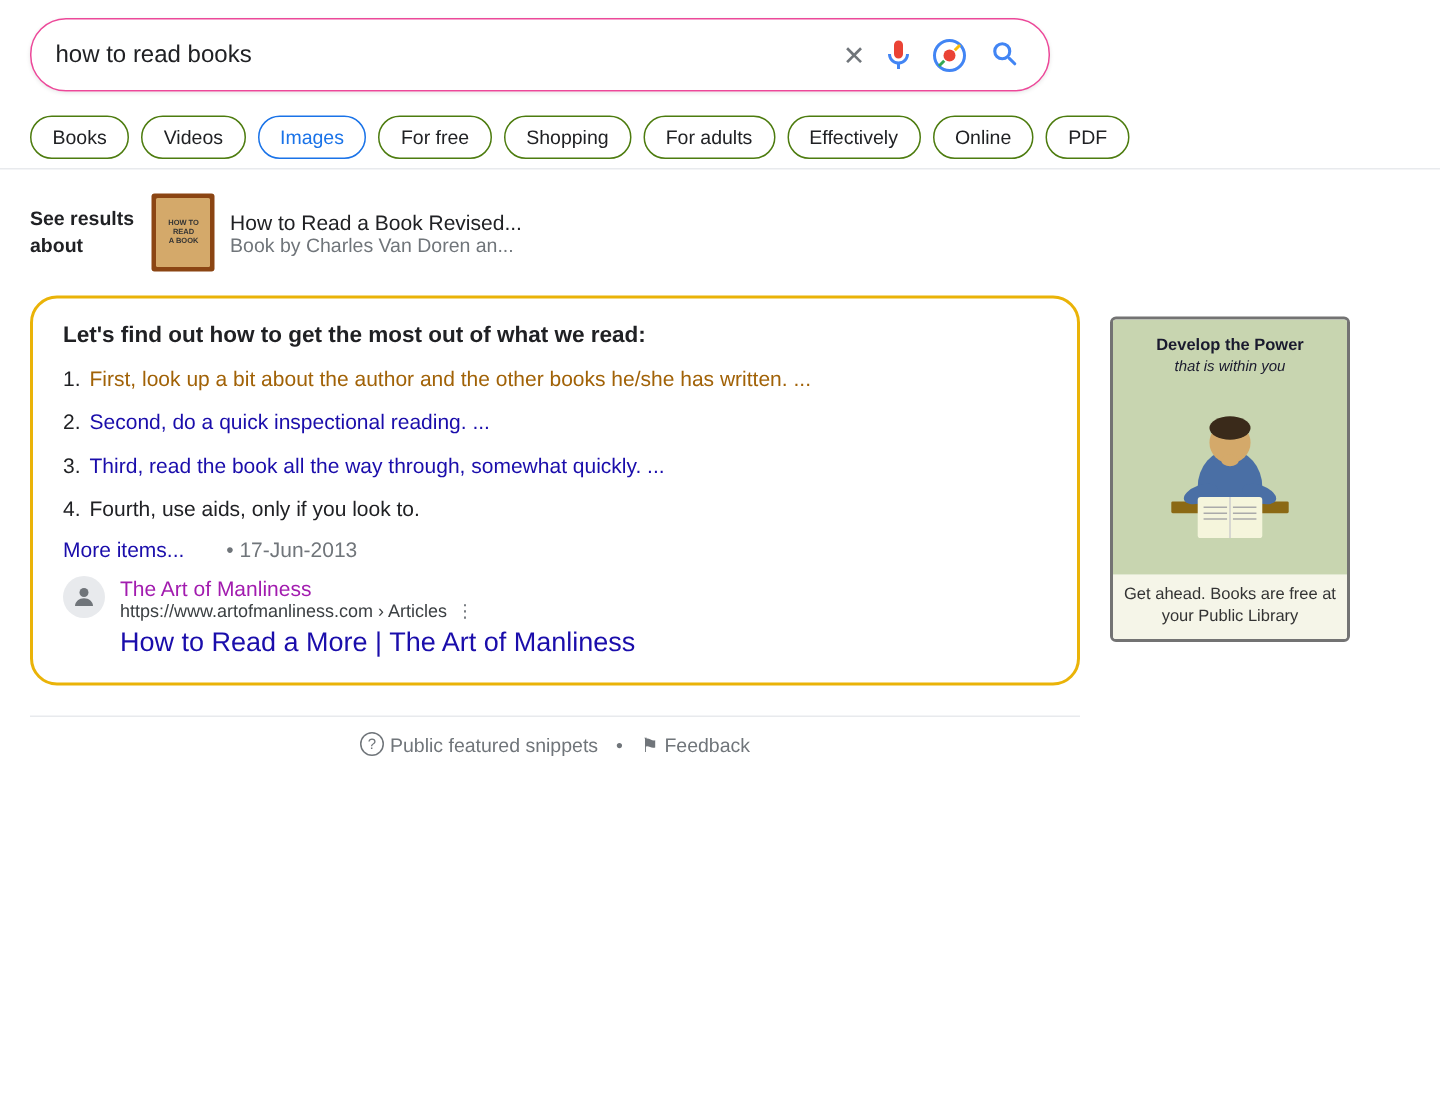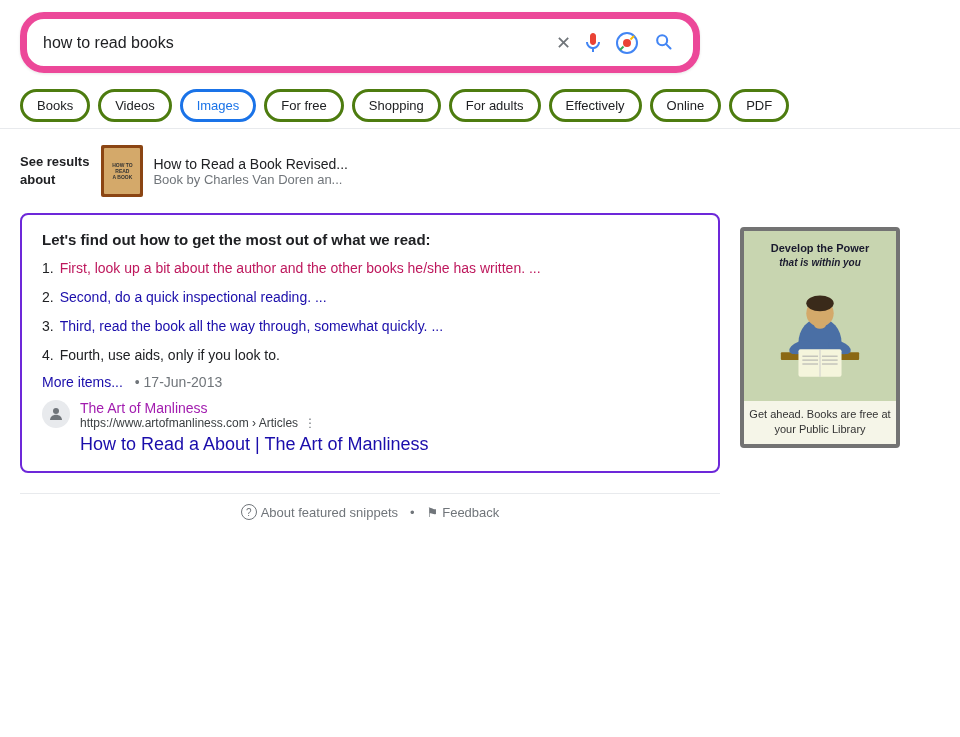--- a/index.html
+++ b/index.html
@@ -13,21 +13,21 @@
     
     .search-bar-container {
       padding: 12px 20px 10px 20px;
       display: flex;
       align-items: center;
       gap: 10px;
     }
     .search-bar {
       display: flex;
       align-items: center;
-      border: 7px solid #ec4899;
+      border: 1px solid #ec4899;
       border-radius: 24px;
       padding: 8px 16px;
       flex: 1;
       max-width: 680px;
       gap: 10px;
       box-shadow: 0 1px 3px rgba(0,0,0,0.1);
     }
     .search-input {
       border: none;
       outline: none;
@@ -64,21 +64,21 @@
     .filter-bar {
       display: flex;
       align-items: center;
       padding: 6px 20px;
       gap: 8px;
       border-bottom: 1px solid #e8eaed;
       overflow-x: auto;
       white-space: nowrap;
     }
     .filter-chip {
-      border: 3px solid #4d7c0f;
+      border: 1px solid #4d7c0f;
       border-radius: 20px;
       padding: 6px 14px;
       font-size: 13px;
       cursor: pointer;
       background: #fff;
       color: #202124;
       white-space: nowrap;
     }
     .filter-chip.active {
       border-color: #1a73e8;
@@ -162,22 +162,22 @@
       font-size: 14px;
       color: #202124;
     }
     .book-subtitle {
       font-size: 13px;
       color: #70757a;
     }
 
     
     .featured-snippet {
-      border: 2px solid #6d28d9;
-      border-radius: 8px;
+      border: 2px solid #eab308;
+      border-radius: 18px;
       padding: 16px 20px;
       margin-bottom: 16px;
     }
     .snippet-heading {
       font-weight: bold;
       font-size: 15px;
       margin-bottom: 10px;
       color: #202124;
     }
     .snippet-list {
@@ -203,21 +203,21 @@
     }
     .snippet-more {
       color: #1a0dab;
       font-size: 14px;
       cursor: pointer;
       text-decoration: none;
     }
     .snippet-date {
       color: #70757a;
       font-size: 14px;
-      margin-left: 8px;
+      margin-left: 24px;
     }
     .snippet-footer {
       margin-top: 10px;
       display: flex;
       align-items: flex-start;
       gap: 10px;
     }
     .source-icon {
       width: 28px;
       height: 28px;
@@ -280,21 +280,21 @@
       color: #70757a;
     }
 
     
     .right-panel {
       width: 180px;
       flex-shrink: 0;
       padding-top: 90px;
     }
     .right-image-card {
-      border: 4px solid #737373;
+      border: 2px solid #737373;
       border-radius: 4px;
       overflow: hidden;
       width: 160px;
     }
     .right-image-bg {
       background: #c8d5b0;
       width: 100%;
       height: 170px;
       display: flex;
       flex-direction: column;
@@ -393,21 +393,21 @@
           <span class="book-subtitle">Book by Charles Van Doren an...</span>
         </div>
       </div>
     </div>
 
     <div class="featured-snippet">
       <div class="snippet-heading">Let's find out how to get the most out of what we read:</div>
 
       <ol class="snippet-list">
         <li>
-          <span style="color:#be185d">First, look up a bit about the author and the other books he/she has written. ...</span>
+          <span style="color:#a16207">First, look up a bit about the author and the other books he/she has written. ...</span>
         </li>
         <li>
           <span style="color:#1a0dab">Second, do a quick inspectional reading. ...</span>
         </li>
         <li>
           <span style="color:#1a0dab">Third, read the book all the way through, somewhat quickly. ...</span>
         </li>
         <li>
           <span style="color:#202124">Fourth, use aids, only if you look to.</span>
         </li>
@@ -424,46 +424,46 @@
             <circle cx="12" cy="8" r="4" fill="#70757a"></circle>
             <path d="M4 20c0-4 3.6-7 8-7s8 3 8 7" fill="#70757a"></path>
           </svg>
         </div>
         <div class="source-info">
           <div class="source-name">The Art of Manliness</div>
           <div class="source-url">
             <span>https://www.artofmanliness.com › Articles</span>
             <span class="dots-icon">⋮</span>
           </div>
-          <a class="result-link" href="#">How to Read a About | The Art of Manliness</a>
+          <a class="result-link" href="#">How to Read a More | The Art of Manliness</a>
         </div>
       </div>
     </div>
 
     <div class="bottom-bar">
       <div class="bottom-bar-item">
         <span style="border:1px solid #70757a; border-radius:50%; width:16px; height:16px; display:inline-flex; align-items:center; justify-content:center; font-size:10px;">?</span>
-        <span>About featured snippets</span>
+        <span>Public featured snippets</span>
       </div>
       <span class="bullet-sep">•</span>
       <div class="bottom-bar-item">
         <span>⚑</span>
         <span>Feedback</span>
       </div>
     </div>
 
   </div>
 
   <div class="right-panel">
     <div class="right-image-card">
       <div class="right-image-bg">
 
         <div class="poster-title">
           <span>Develop the Power</span><br>
-          <span style="font-weight:bold; font-style:italic; font-size:10px;">that is within you</span>
+          <span style="font-weight:normal; font-style:italic; font-size:10px;">that is within you</span>
         </div>
 
         <svg class="reading-person" viewBox="0 0 100 120" xmlns="http://www.w3.org/2000/svg">
 
           <rect x="10" y="80" width="80" height="8" fill="#8B6914" rx="1"></rect>
 
           <ellipse cx="50" cy="70" rx="22" ry="25" fill="#4a6fa5"></ellipse>
 
           <circle cx="50" cy="40" r="14" fill="#d4a96a"></circle>
 

